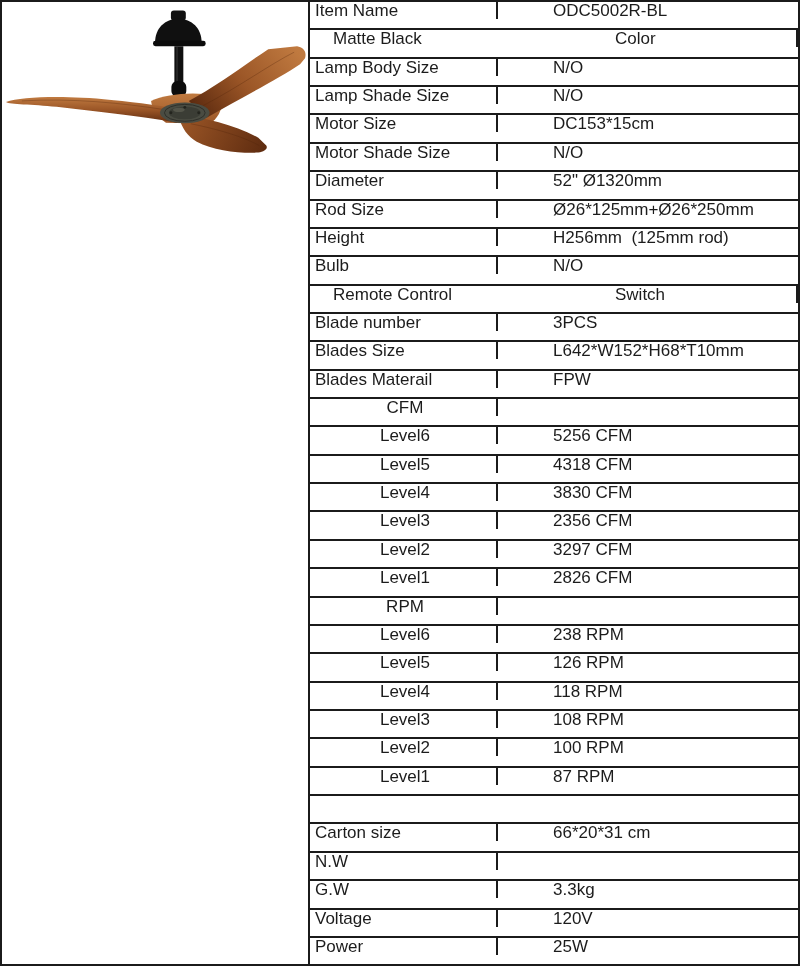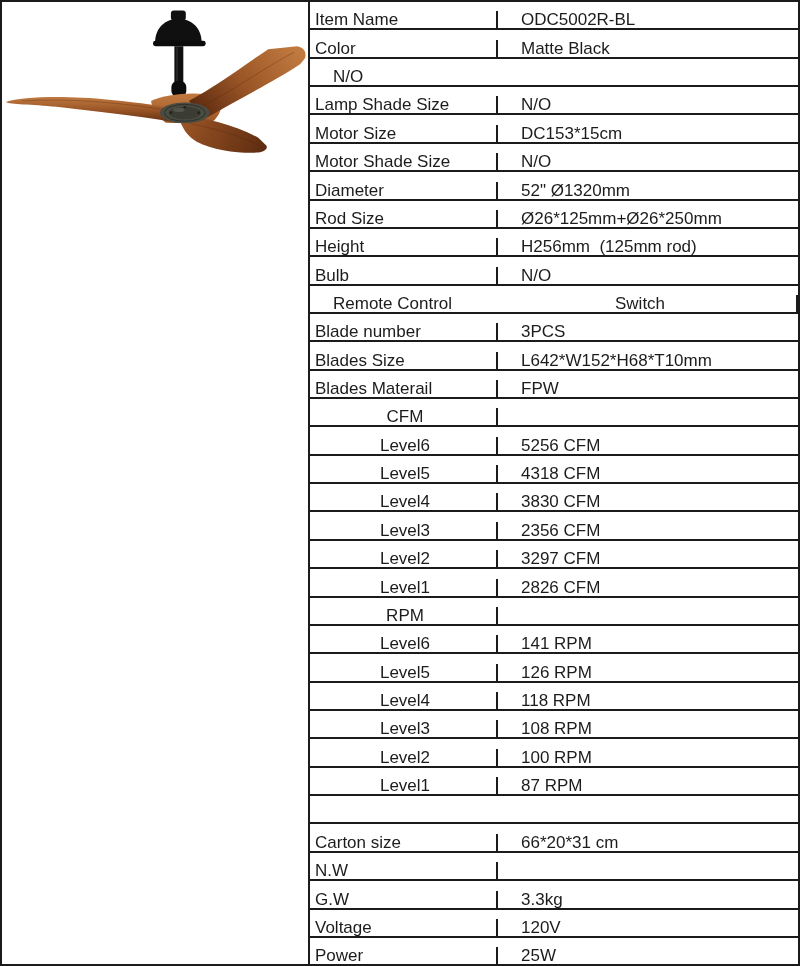--- a/index.html
+++ b/index.html
@@ -21,23 +21,23 @@
   .image-cell{
     width:308px;min-width:308px;box-sizing:border-box;
     border-right:2px solid var(--line);
     background:#fff;position:relative;
   }
   .fan-svg{display:block;width:308px;height:171px;}
   .spec-table{
     flex:1;display:flex;flex-direction:column;
   }
   .spec-row{
-    flex:1;display:flex;align-items:flex-end;
+    flex:1;display:flex;align-items:flex-start;
     border-bottom:2px solid var(--line);
-    box-sizing:border-box;min-height:0;
+    box-sizing:border-box;min-height:0;gap:32px;
   }
   .spec-row:last-child{border-bottom:none;border-radius:11px;}
   .cell{
     display:flex;align-items:center;box-sizing:border-box;
     font-size:17px;line-height:1;letter-spacing:0;
     overflow:hidden;white-space:pre;
   }
   .label-cell{
     width:188px;min-width:188px;
     border-right:2px solid var(--line);
@@ -111,24 +111,25 @@
       </g>
     </svg>
   </div>
 
   <div class="spec-table">
       <div class="spec-row">
         <div class="cell label-cell">Item Name</div>
         <div class="cell value-cell">ODC5002R-BL</div>
       </div>
       <div class="spec-row">
+        <div class="cell value-cell">Matte Black</div>
         <div class="cell label-cell">Color</div>
-        <div class="cell value-cell">Matte Black</div>
-      </div>
-      <div class="spec-row">
+      </div>
+      <div class="spec-row">
+        <div class="cell label-cell">Lamp Body Size</div>
         <div class="cell value-cell">N/O</div>
       </div>
       <div class="spec-row">
         <div class="cell label-cell">Lamp Shade Size</div>
         <div class="cell value-cell">N/O</div>
       </div>
       <div class="spec-row">
         <div class="cell label-cell">Motor Size</div>
         <div class="cell value-cell">DC153*15cm</div>
       </div>
@@ -195,21 +196,21 @@
       <div class="spec-row">
         <div class="cell label-cell center">Level1</div>
         <div class="cell value-cell">2826 CFM</div>
       </div>
       <div class="spec-row">
         <div class="cell label-cell center">RPM</div>
         <div class="cell value-cell"></div>
       </div>
       <div class="spec-row">
         <div class="cell label-cell center">Level6</div>
-        <div class="cell value-cell">141 RPM</div>
+        <div class="cell value-cell">238 RPM</div>
       </div>
       <div class="spec-row">
         <div class="cell label-cell center">Level5</div>
         <div class="cell value-cell">126 RPM</div>
       </div>
       <div class="spec-row">
         <div class="cell label-cell center">Level4</div>
         <div class="cell value-cell">118 RPM</div>
       </div>
       <div class="spec-row">

